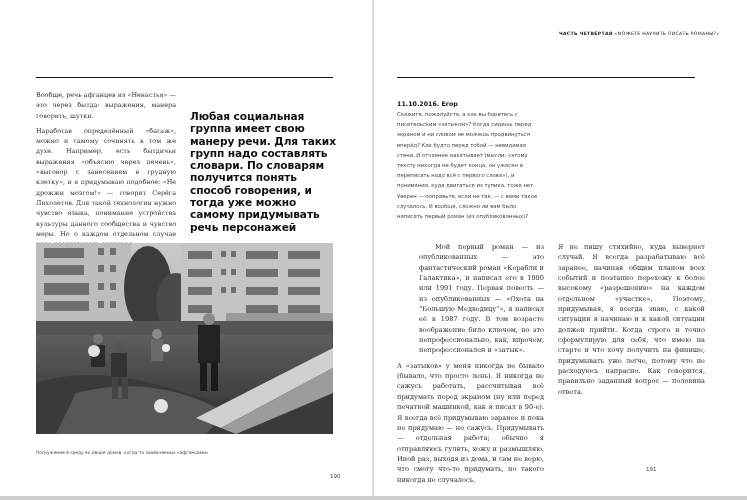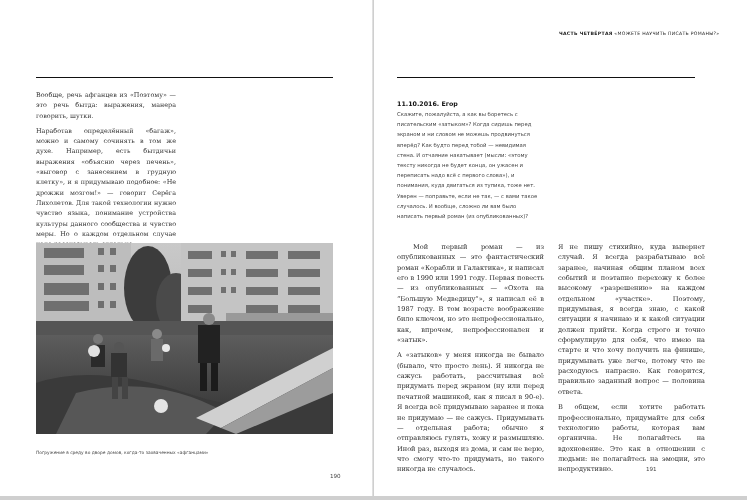--- a/index.html
+++ b/index.html
@@ -31,36 +31,37 @@
     .page-num { position: absolute; font-family: "DejaVu Sans", sans-serif; font-size: 5.6px; color: #444; }
     .page-num-left { left: 330px; top: 473px; }
     .page-num-right { left: 272px; top: 466px; }
 
     .interview { position: absolute; left: 23px; top: 99px; width: 146px; font-family: "DejaVu Sans", sans-serif; font-size: 5.3px; line-height: 10.2px; color: #444; }
     .interview .date { font-weight: bold; font-size: 6.3px; color: #111; line-height: 10px; display: block; margin-bottom: 0px; }
 
     .col-a { position: absolute; left: 23px; top: 242px; width: 147px; }
     .col-b { position: absolute; left: 184px; top: 242px; width: 147px; }
     .col-a p, .col-b p { margin-bottom: 5px; }
-    .col-a p.indent { text-indent: 16px; }
+    .col-a p.indent { text-indent: 16px; margin-left: 22px; }
     .main-text { font-family: "DejaVu Serif", serif; font-size: 6.6px; line-height: 10.35px; color: #2a2a2a; text-align: justify; }
   </style>
 </head>
 <body>
 
 <div class="spread">
 
   <div class="page page-left">
     <div class="rule rule-left"></div>
 
     <div class="left-col body-small">
-      <p>Вообще, речь афганцев из «Поэтому» — это речь бытда: выражения, манера говорить, шутки.</p>
+      <p>Вообще, речь афганцев из «Ненастья» — это через бытда: выражения, манера говорить, шутки.</p>
       <p>Наработав определённый «багаж», можно и самому сочинять в том же духе. Например, есть бытдичьи выражения «объясню через печень», «выговор с занесением в грудную клетку», и я придумываю подобное: «Не дрожжи мозгом!» — говорит Серёга Лихолетов. Для такой технологии нужно чувство языка, понимание устройства культуры данного сообщества и чувство меры. Но о каждом отдельном случае надо рассказывать отдельно.</p>
     </div>
 
+    <div class="pullquote">Любая социальная группа имеет свою манеру речи. Для таких групп надо составлять словари. По словарям получится понять способ говорения, и тогда уже можно самому придумывать речь персонажей</div>
 
     <div class="photo">
       <svg width="297" height="191" viewBox="0 0 297 191">
         <defs>
           <linearGradient id="sky" x1="0" y1="0" x2="0" y2="1">
             <stop offset="0" stop-color="#c9c9c9"></stop>
             <stop offset="1" stop-color="#a9a9a9"></stop>
           </linearGradient>
           <linearGradient id="ground" x1="0" y1="0" x2="0" y2="1">
             <stop offset="0" stop-color="#5d5d5d"></stop>
@@ -159,19 +160,18 @@
       <span>Скажите, пожалуйста, а как вы боретесь с писательским «затыком»? Когда сидишь перед экраном и ни словом не можешь продвинуться вперёд? Как будто перед тобой — невидимая стена. И отчаяние накатывает (мысли: «этому тексту никогда не будет конца, он ужасен и переписать надо всё с первого слова»), и понимания, куда двигаться из тупика, тоже нет. Уверен — поправьте, если не так, — с вами такое случалось. И вообще, сложно ли вам было написать первый роман (из опубликованных)?</span>
     </div>
 
     <div class="col-a main-text">
       <p class="indent">Мой первый роман — из опубликованных — это фантастический роман «Корабли и Галактика», и написал его в 1990 или 1991 году. Первая повесть — из опубликованных — «Охота на “Большую Медведицу”», я написал её в 1987 году. В том возрасте воображение било ключом, но это непрофессионально, как, впрочем, непрофессионален и «затык».</p>
       <p>А «затыков» у меня никогда не бывало (бывало, что просто лень). Я никогда не сажусь работать, рассчитывая всё придумать перед экраном (ну или перед печатной машинкой, как я писал в 90-е). Я всегда всё придумываю заранее и пока не придумаю — не сажусь. Придумывать — отдельная работа; обычно я отправляюсь гулять, хожу и размышляю. Иной раз, выходя из дома, и сам не верю, что смогу что-то придумать, но такого никогда не случалось.</p>
     </div>
 
     <div class="col-b main-text">
       <p>Я не пишу стихийно, куда вывернет случай. Я всегда разрабатываю всё заранее, начиная общим планом всех событий и поэтапно перехожу к более высокому «разрешению» на каждом отдельном «участке». Поэтому, придумывая, я всегда знаю, с какой ситуации я начинаю и к какой ситуации должен прийти. Когда строго и точно сформулирую для себя, что имею на старте и что хочу получить на финише, придумывать уже легче, потому что не расходуюсь напрасно. Как говорится, правильно заданный вопрос — половина ответа.</p>
-      <p>В общем, если хотите работать профессионально, придумайте для себя технологию работы, которая вам органична. Не полагайтесь на вдохновение. Это как в отношении с людьми: не полагайтесь на эмоции, это непродуктивно.</p>
     </div>
 
     <div class="page-num page-num-right">191</div>
   </div>
 </div>
 <div class="bottom-edge"></div>
 
 </body></html>

